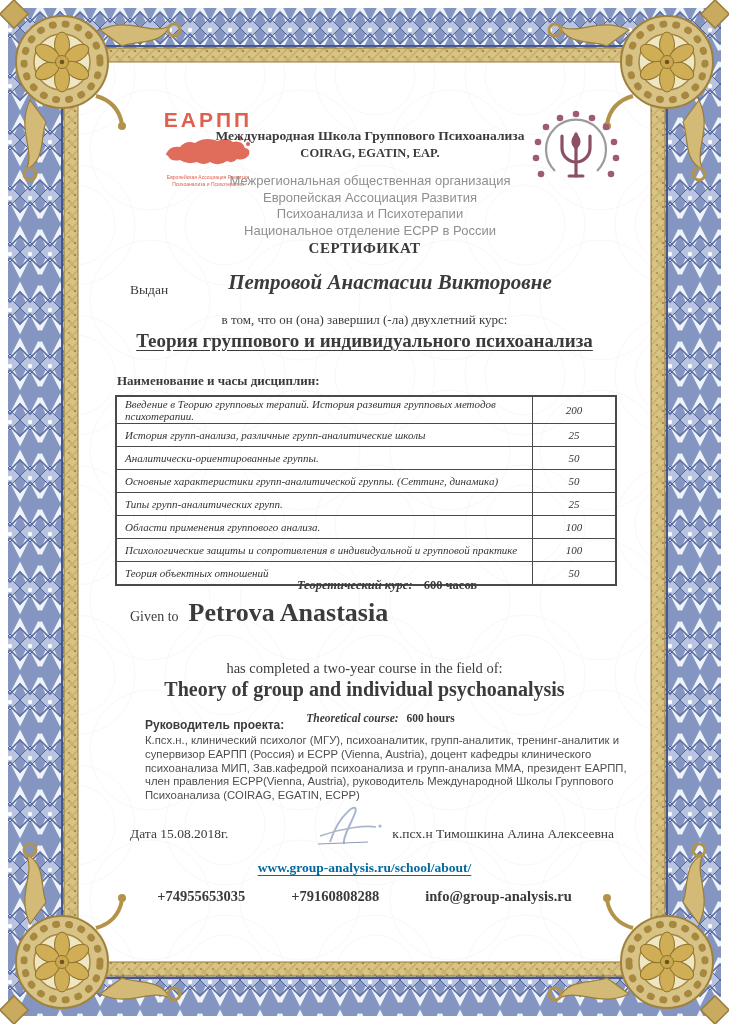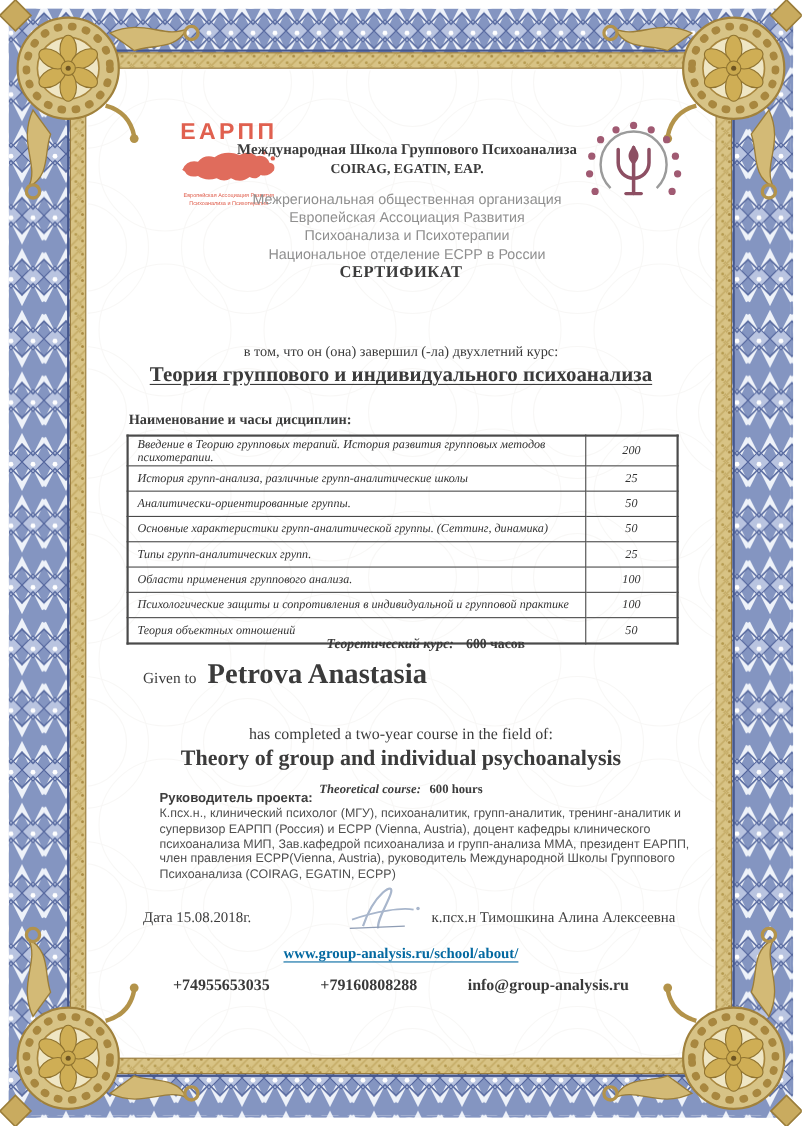--- a/index.html
+++ b/index.html
@@ -38,21 +38,21 @@
   .disc-table td.h{width:66px;text-align:center;font-style:italic;}
   .total-ru{position:absolute;left:0;top:516px;width:614px;text-align:center;font-size:12.5px;font-weight:bold;}
   .total-ru .lbl{font-style:italic;}
   .total-ru .val{margin-left:8px;}
 
   .given-row{position:absolute;left:50px;top:536px;}
   .given-label{font-size:14px;}
   .recipient-en{font-size:26px;font-weight:bold;margin-left:6px;}
   .completed-line{position:absolute;left:0;top:598px;width:569px;text-align:center;font-size:14.5px;}
   .course-en{position:absolute;left:0;top:616px;width:569px;text-align:center;font-size:20px;font-weight:bold;}
-  .total-en{position:absolute;left:0;top:650px;width:569px;text-align:center;font-size:11.5px;font-weight:bold;}
+  .total-en{position:absolute;left:16px;top:650px;width:569px;text-align:center;font-size:11.5px;font-weight:bold;}
   .total-en .lbl{font-style:italic;}
   .total-en .val{margin-left:5px;}
 
   .director{position:absolute;left:37px;top:656px;width:508px;
             font-family:Liberation Sans, sans-serif;color:#4e4e4e;margin-left:28px;}
   .director .dh{font-size:12px;font-weight:bold;color:#3c3c3c;}
   .director .db{font-size:11.3px;line-height:1.22;margin-top:2px;}
 
   .sign-row{position:absolute;left:0;top:738px;width:569px;height:50px;}
   .date{position:absolute;left:50px;top:26px;font-size:13.5px;}
@@ -195,20 +195,24 @@
           <circle cx="64" cy="16" r="3.3"></circle>
             <circle cx="78" cy="25" r="3.3"></circle>
             <circle cx="86" cy="40" r="3.3"></circle>
           <circle cx="88" cy="56" r="3.3"></circle>
             <circle cx="83" cy="72" r="3.3"></circle>
         </g>
       </svg>
     </div>
 
     <div class="title">СЕРТИФИКАТ</div>
+    <div class="issued-row">
+      <span class="issued-label">Выдан</span>
+      <div class="recipient-ru">Петровой Анастасии Викторовне</div>
+    </div>
     <div class="completion">в том, что он (она) завершил (-ла) двухлетний курс:</div>
     <div class="course-ru">Теория группового и индивидуального психоанализа</div>
 
     <div class="disc-head">Наименование и часы дисциплин:</div>
     <table class="disc-table">
       <tbody>
         <tr>
           <td>Введение  в Теорию групповых терапий. История развития групповых методов психотерапии.</td>
           <td class="h">200</td>
         </tr>

